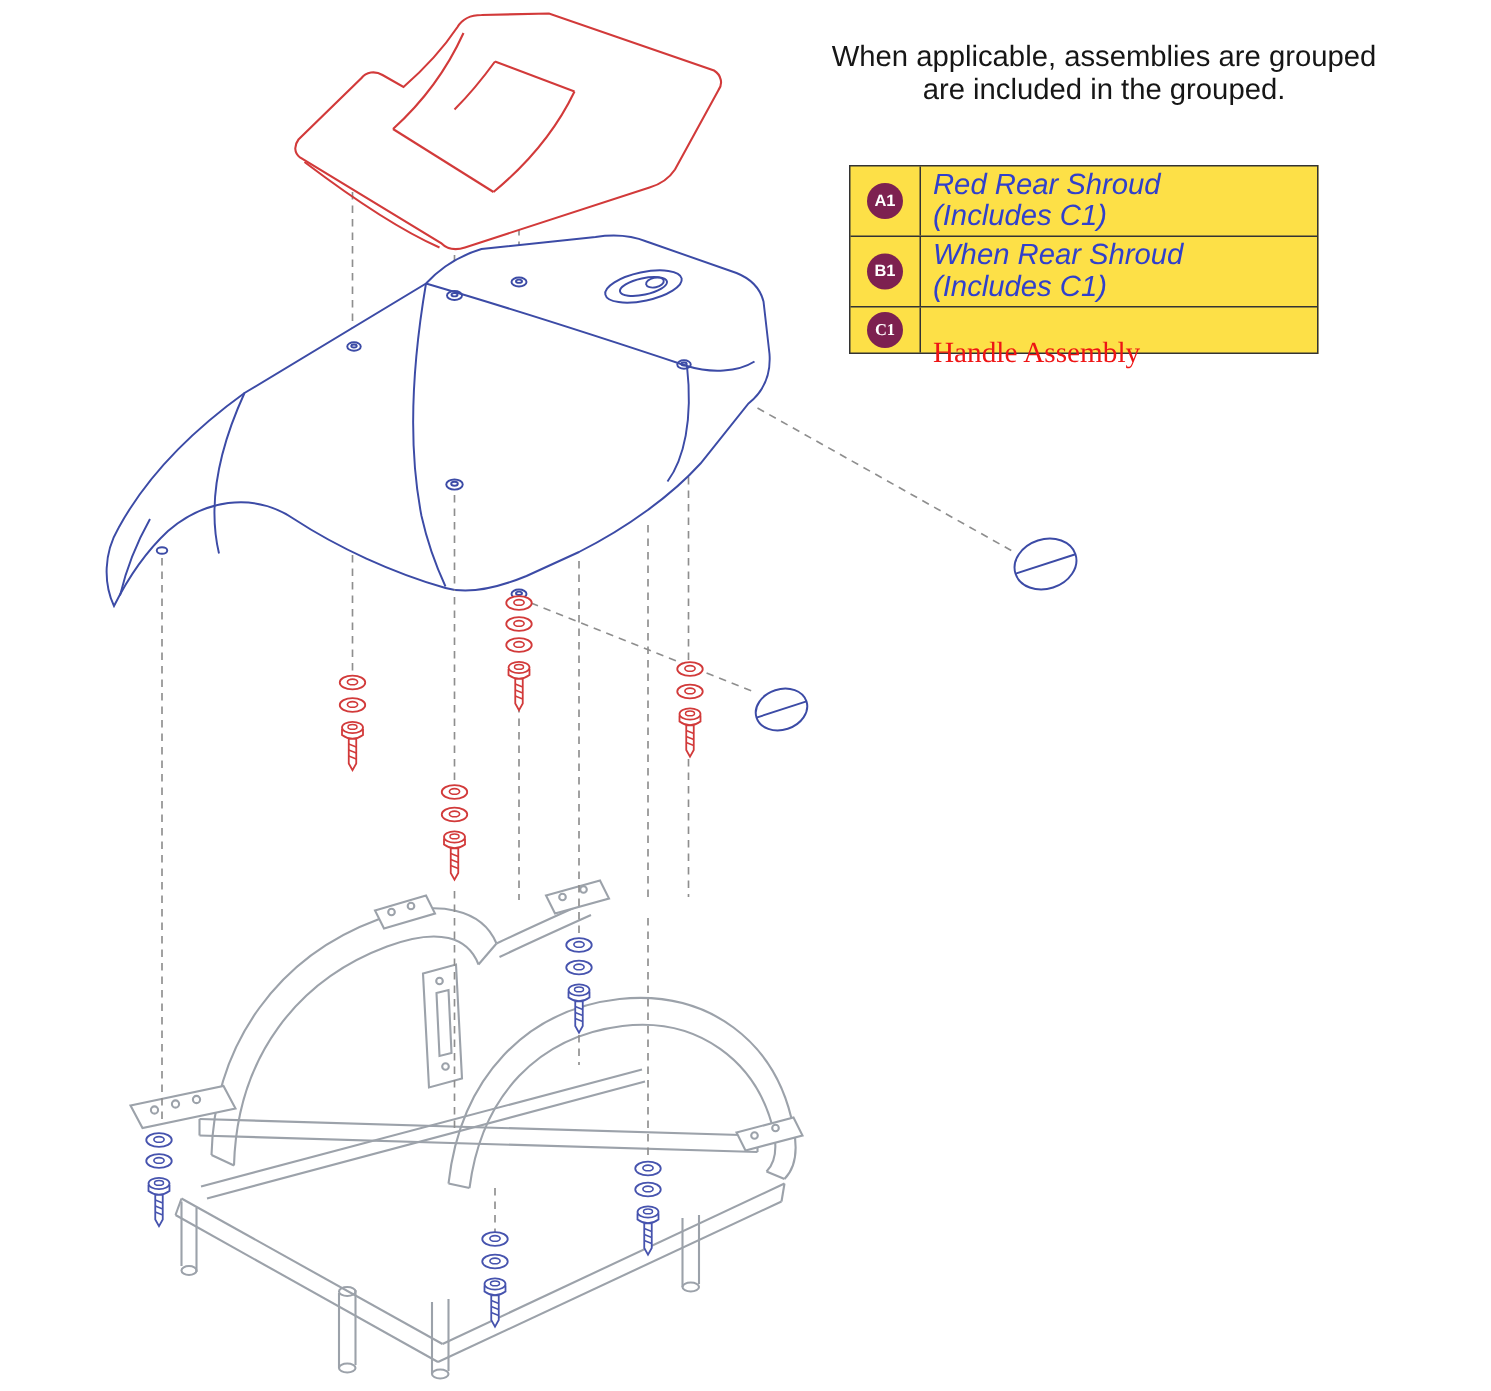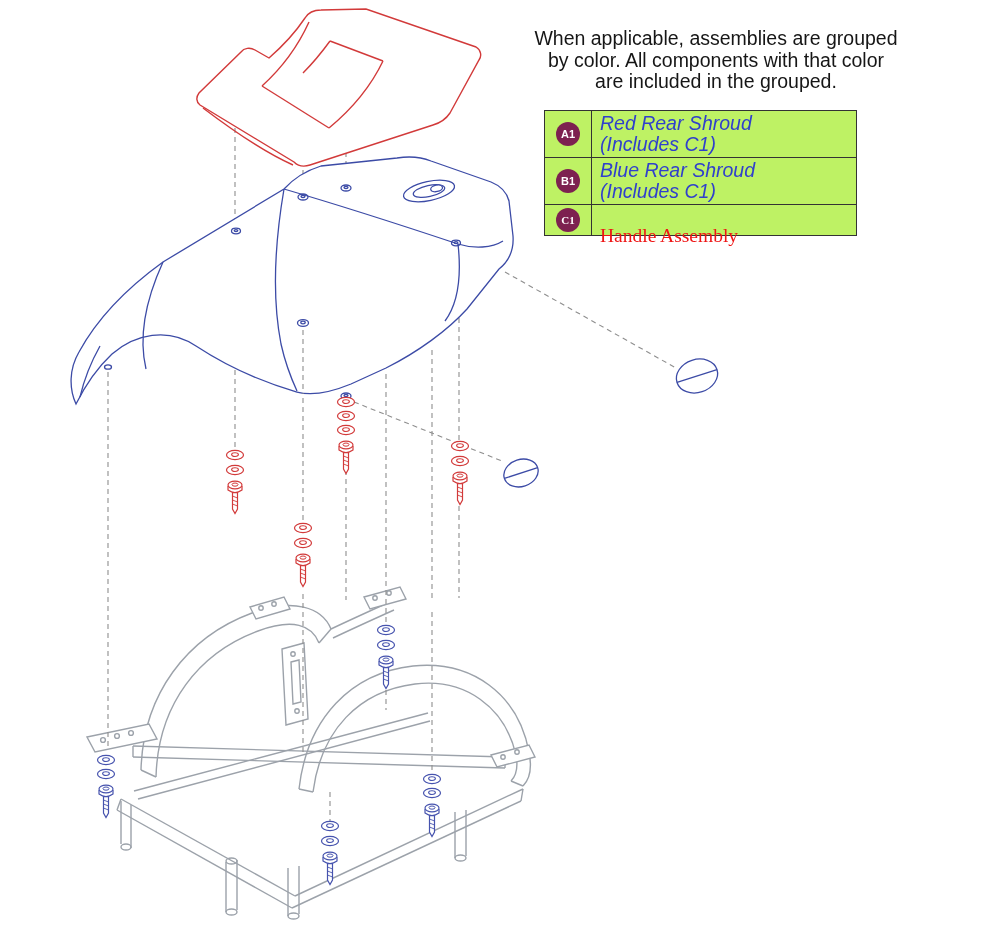--- a/index.html
+++ b/index.html
@@ -12,27 +12,27 @@
   .dashes path{stroke:#8e8e8e;stroke-width:1.1;fill:none;stroke-dasharray:5 4;}
   .frame path,.frame circle,.frame ellipse{stroke:#9ca2aa;stroke-width:1.4;fill:none;}
   .shroud path,.shroud ellipse{stroke:#3c4ba6;stroke-width:1.3;fill:none;}
   .shroud .dash{stroke:#8e8e8e;stroke-width:1.1;stroke-dasharray:5 4;}
   .handle path{stroke:#d23a3a;stroke-width:1.4;fill:none;}
   .cap ellipse,.cap path{stroke:#3c4ba6;stroke-width:1.3;fill:none;}
   .red{color:#d23a3a;}
   .blue{color:#4653ae;}
   
   .note{
-    position:absolute;left:500px;top:28px;width:432px;
+    position:absolute;left:520px;top:28px;width:432px;
     text-align:center;font-size:19.5px;line-height:21.5px;color:#161616;
   }
   
   .legend{
-    position:absolute;left:544px;top:110px;width:311px;
-    border:1px solid #333;background:#bef264;
+    position:absolute;left:566px;top:110px;width:311px;
+    border:1px solid #333;background:#fde047;
   }
   .legend-row{display:flex;align-items:center;border-bottom:1px solid #333;}
   .legend-row:last-child{border-bottom:none;font-family:Liberation Serif, serif;}
   .badge-cell{
     width:46px;min-width:46px;align-self:stretch;display:flex;
     align-items:center;justify-content:center;border-right:1px solid #333;
   }
   .badge{
     width:24px;height:24px;border-radius:50%;background:#7d2150;color:#fff;
     font-size:11px;font-weight:bold;display:flex;align-items:center;justify-content:center;
@@ -208,40 +208,39 @@
     <path d="M -21,0 L 21,0"></path>
   </g>
   <g class="cap" transform="translate(521,473) rotate(-18)">
     <ellipse rx="17.5" ry="13.5" style="fill:#fff"></ellipse>
     <path d="M -17.5,0 L 17.5,0"></path>
   </g>
 </svg>
 
 <div class="note">
   <div>When applicable, assemblies are grouped</div>
-  <div>by color. All components with that color</div>
   <div>are included in the grouped.</div>
 </div>
 
 <div class="legend">
   <div class="legend-row row-tall">
     <div class="badge-cell">
       <span class="badge">A1</span>
     </div>
     <div class="label-cell blue-label">
       <div class="l1">Red Rear Shroud</div>
       <div class="l2">(Includes C1)</div>
     </div>
   </div>
   <div class="legend-row row-tall">
     <div class="badge-cell">
       <span class="badge">B1</span>
     </div>
     <div class="label-cell blue-label">
-      <div class="l1">Blue Rear Shroud</div>
+      <div class="l1">When Rear Shroud</div>
       <div class="l2">(Includes C1)</div>
     </div>
   </div>
   <div class="legend-row row-short">
     <div class="badge-cell">
       <span class="badge">C1</span>
     </div>
     <div class="label-cell red-label">
       <div class="l1">Handle Assembly</div>
 

